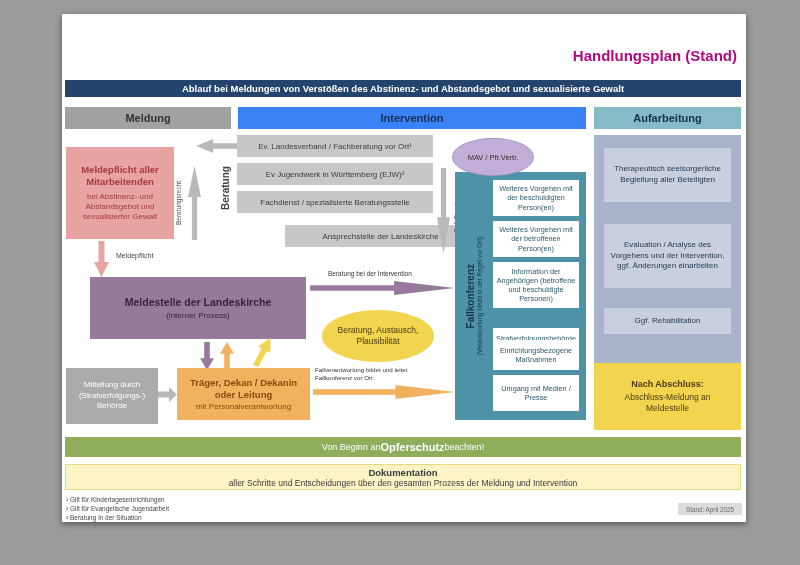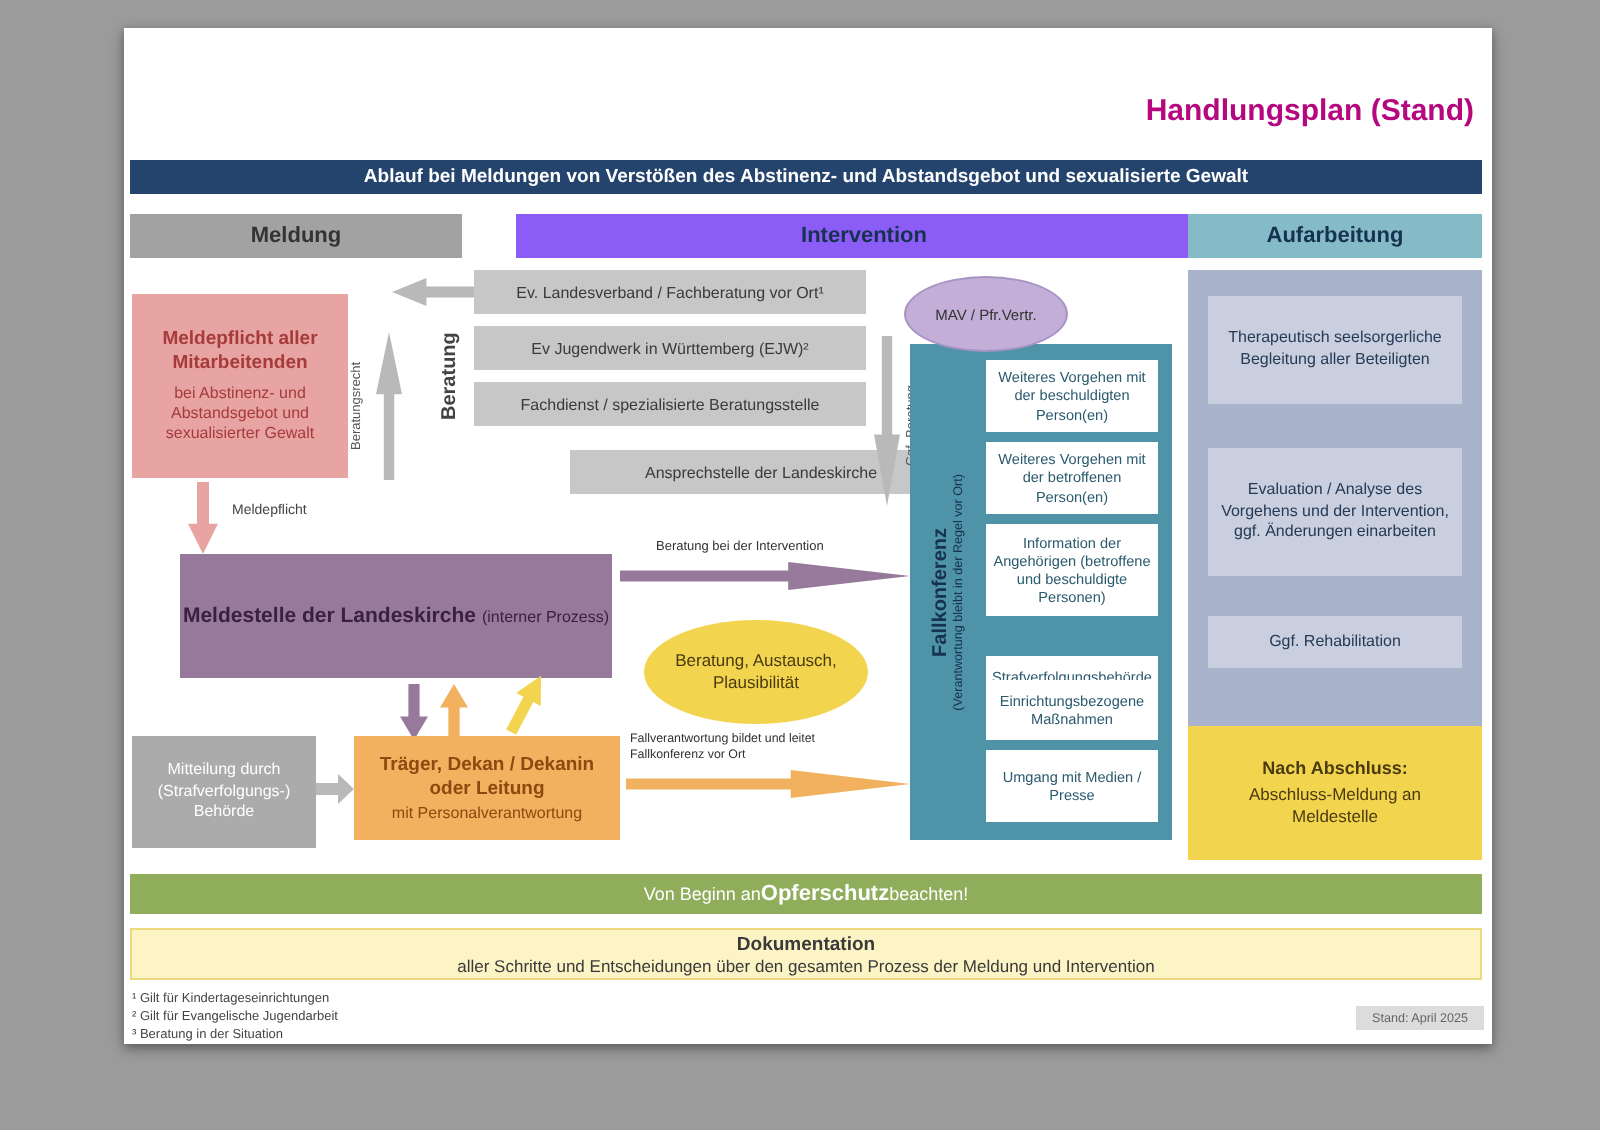--- a/index.html
+++ b/index.html
@@ -8,33 +8,33 @@
   .page { position: absolute; left: 62px; top: 14px; width: 684px; height: 508px; background: #ffffff; box-shadow: 0 2px 6px rgba(0,0,0,.45); }
   .abs { position: absolute; }
   .flexc { display: flex; align-items: center; justify-content: center; text-align: center; }
   .vtext { writing-mode: vertical-rl; transform: rotate(180deg); }
 
   .doc-title { right: 9px; top: 33px; font-size: 15px; font-weight: bold; color: #b5087e; }
   .header-bar { left: 3px; top: 66px; width: 676px; height: 17px; background: #24446d; color: #ffffff; font-size: 9.5px; font-weight: bold; }
 
   .col-header { top: 93px; height: 22px; font-size: 11px; font-weight: bold; }
   .ch-meldung { left: 3px; width: 166px; background: #a2a2a2; color: #333333; }
-  .ch-intervention { left: 176px; width: 348px; background: #8b5cf6; color: #16324f; margin-left: 20px; }
+  .ch-intervention { left: 176px; width: 348px; background: #3b82f6; color: #16324f; }
   .ch-aufarbeitung { left: 532px; width: 147px; background: #85bac7; color: #16324f; }
 
   
   .box-meldepflicht { left: 4px; top: 133px; width: 108px; height: 92px; background: #e8a3a3; color: #a63b3b; font-size: 8px; flex-direction: column; padding: 4px; gap: 5px; }
   .box-meldepflicht .t { font-size: 9.5px; font-weight: bold; line-height: 1.2; }
   .box-meldepflicht .b { line-height: 1.25; }
   .lbl-beratungsrecht { left: 109px; top: 150px; height: 78px; width: 15px; font-size: 6.5px; color: #555555; }
   .arr-beratungsrecht { left: 126px; top: 152px; width: 13px; height: 74px; }
   .arr-top-left { left: 134px; top: 125px; width: 41px; height: 14px; }
   .arr-meldepflicht { left: 32px; top: 227px; width: 15px; height: 36px; }
   .lbl-meldepflicht { left: 54px; top: 238px; font-size: 7px; color: #444444; }
-  .box-meldestelle { left: 28px; top: 263px; width: 216px; height: 62px; background: #97799c; color: #3a2140; gap: 3px; }
+  .box-meldestelle { left: 28px; top: 263px; width: 216px; height: 62px; background: #97799c; color: #3a2140; flex-direction: column; gap: 3px; }
   .box-meldestelle .t { font-size: 10.5px; font-weight: bold; }
   .box-meldestelle .s { font-size: 8px; }
   .arr-purple-down { left: 138px; top: 328px; width: 14px; height: 28px; }
   .arr-orange-up { left: 158px; top: 328px; width: 14px; height: 28px; }
   .arr-yellow-up { left: 194px; top: 322px; width: 14px; height: 32px; transform: rotate(28deg); }
   .box-mitteilung { left: 4px; top: 354px; width: 92px; height: 56px; background: #ababab; color: #ffffff; font-size: 8px; line-height: 1.3; padding: 3px; }
   .arr-mitteilung { left: 96px; top: 373px; width: 19px; height: 15px; }
   .box-traeger { left: 115px; top: 354px; width: 133px; height: 52px; background: #f1b15e; color: #8a4a10; flex-direction: column; gap: 2px; padding: 3px; }
   .box-traeger .t { font-size: 9.5px; font-weight: bold; line-height: 1.2; }
   .box-traeger .s { font-size: 8px; }

